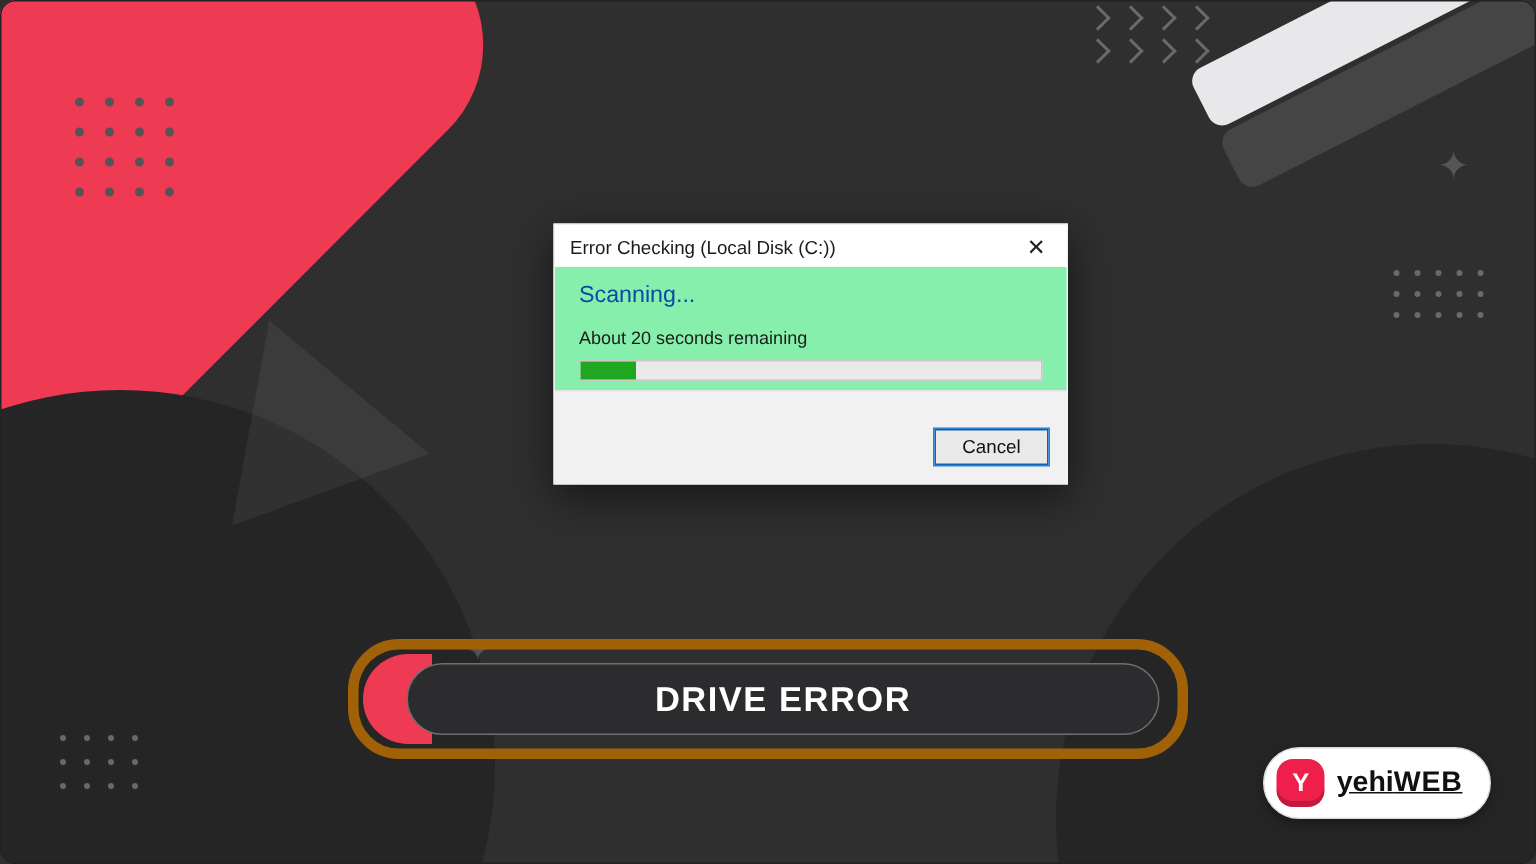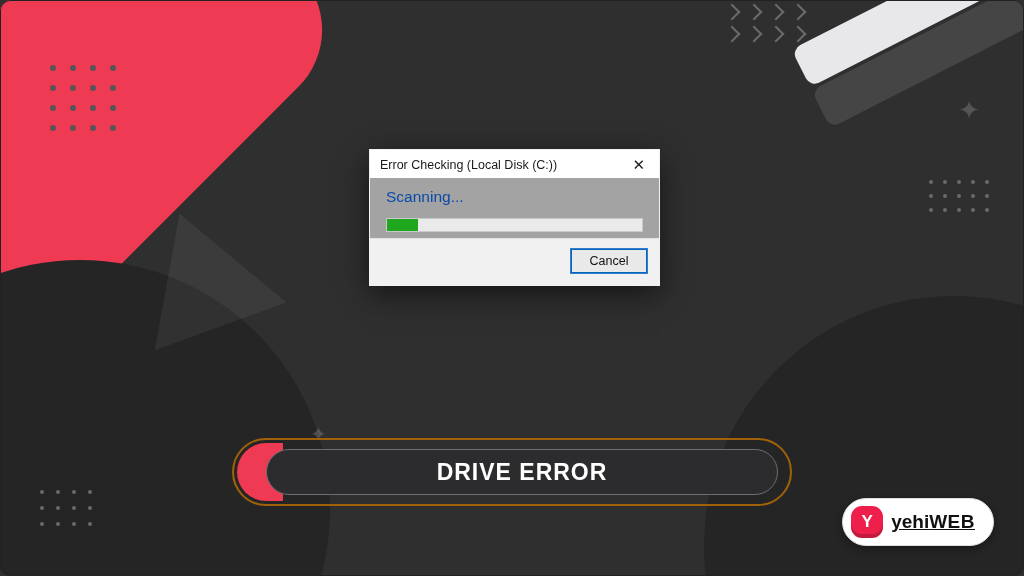--- a/index.html
+++ b/index.html
@@ -52,50 +52,50 @@
   #dots1 { left:50px;  top:65px;  grid-template-columns:repeat(4,6px); }
   #dots2 { right:35px; top:180px; grid-template-columns:repeat(5,4px); gap:10px; }
   #ticks1{ right:220px; top:6px;  grid-template-columns:repeat(4,12px); gap:10px;}
   #tri1  { left:130px; top:210px; }
   #plus1 { right:44px; top:95px; }
   #plus2 { left:310px; bottom:130px; font-size:20px; }
   #dots3 { left:40px; bottom:50px; grid-template-columns:repeat(4,4px); gap:12px;}
 
   
   .dialog {
-    position:absolute; left:369px; top:149px; width:291px; background:#fff;
+    position:absolute; left:369px; top:149px; width:343px; background:#fff;
     box-shadow:0 8px 28px rgba(0,0,0,.55); border:1px solid #f1f1f1;
   }
   .dlg-titlebar {
     display:flex; align-items:center; justify-content:space-between;
     padding:6px 10px 4px 10px; font-size:12.5px; color:#1b1b1b; background:#fff;
   }
   .dlg-close { font-size:15px; color:#222; padding:0 4px; cursor:default; }
-  .dlg-body { padding:10px 16px 6px 16px; background:#a3a3a3; }
+  .dlg-body { padding:10px 16px 6px 16px; background:#86efac; }
   .dlg-heading { color:#0a4aa8; font-size:15.5px; font-weight:400; margin-bottom:12px; }
   .dlg-status  { color:#1b1b1b; font-size:12px; margin-bottom:8px; }
   .progress-track {
     width:100%; height:14px; border:1px solid #c9c9c9; background:#eaeaea;
   }
   .progress-fill { height:100%; background:#1fa81f; }
   .dlg-footer {
-    display:flex; justify-content:flex-end; padding:10px 12px 12px;
+    display:flex; justify-content:flex-end; padding:25px 12px 12px;
     background:#f1f1f1; border-top:1px solid #e3e3e3;
   }
   .dlg-btn {
     min-width:76px; padding:4px 14px; font-size:12.5px; color:#111;
     background:#e9e9e9; border:1px solid #0a64b8; outline:1px solid #2f7fd1;
     cursor:default;
   }
 
   
   .banner-outer {
     position:absolute; left:50%; transform:translateX(-50%);
-    bottom:70px; width:560px; height:68px;
-    border:2px solid #a16207; border-radius:34px;
+    bottom:70px; width:560px; height:80px;
+    border:7px solid #a16207; border-radius:34px;
     background:transparent;
   }
   .banner-left-cap {
     position:absolute; left:3px; top:3px; bottom:3px; width:46px;
     background:#ef3a53; border-top-left-radius:30px; border-bottom-left-radius:30px;
   }
   .banner-inner {
     position:absolute; left:32px; right:12px; top:9px; bottom:9px;
     background:#2c2c2e; border-radius:26px;
     border:1px solid #6e6e72;
@@ -199,20 +199,21 @@
   <div id="plus2" class="plus">✦</div>
 </div>
 
 <div class="dialog">
   <div class="dlg-titlebar">
     <span>Error Checking (Local Disk (C:))</span>
     <span class="dlg-close">✕</span>
   </div>
   <div class="dlg-body">
     <div class="dlg-heading">Scanning...</div>
+    <div class="dlg-status">About 20 seconds remaining</div>
     <div class="progress-track">
       <div class="progress-fill" style="width:12%"></div>
     </div>
   </div>
   <div class="dlg-footer">
     <button class="dlg-btn">Cancel</button>
   </div>
 </div>
 
 <div class="banner-outer">

